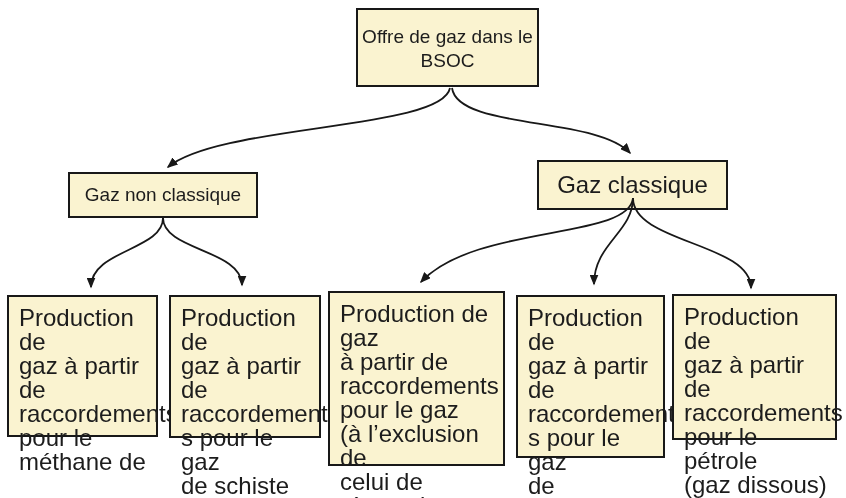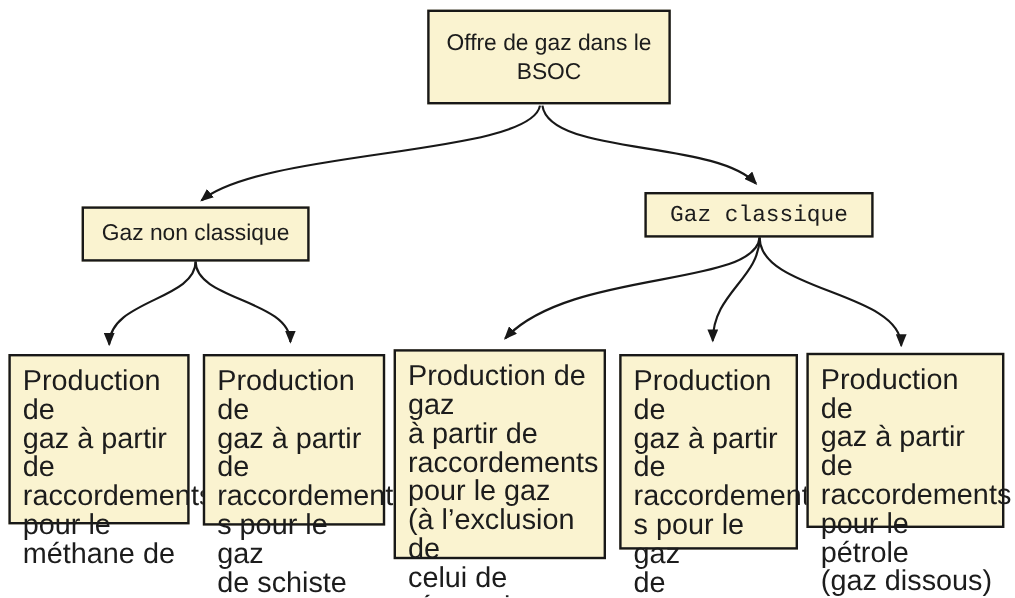--- a/index.html
+++ b/index.html
@@ -24,32 +24,32 @@
     white-space: pre-line;
     color: #1c1c1c;
   }
   .node.centered {
     display: flex;
     align-items: center;
     justify-content: center;
     text-align: center;
   }
   #node-root {
-    left: 356px; top: 8px; width: 203px; height: 79px;
+    left: 356px; top: 8px; width: 183px; height: 79px;
     font-size: 19px; line-height: 24px;
     align-items: flex-start;
     padding-top: 15px;
   }
   #node-branch-left {
     left: 68px; top: 172px; width: 190px; height: 46px;
     font-size: 19px; line-height: 22px;
   }
   #node-branch-right {
-    left: 537px; top: 160px; width: 191px; height: 38px;
-    font-size: 19px; line-height: 22px; font-family: Liberation Mono, monospace;
+    left: 537px; top: 160px; width: 191px; height: 50px;
+    font-size: 24px; line-height: 22px;
   }
   .leaf {
     font-size: 24px;
     line-height: 24px;
     padding: 9px 4px 0 10px;
     text-align: left;
   }
   #node-leaf1 { left: 7px;   top: 295px; width: 151px; height: 142px; }
   #node-leaf2 { left: 169px; top: 295px; width: 152px; height: 143px; }
   #node-leaf3 { left: 328px; top: 291px; width: 177px; height: 175px; }

